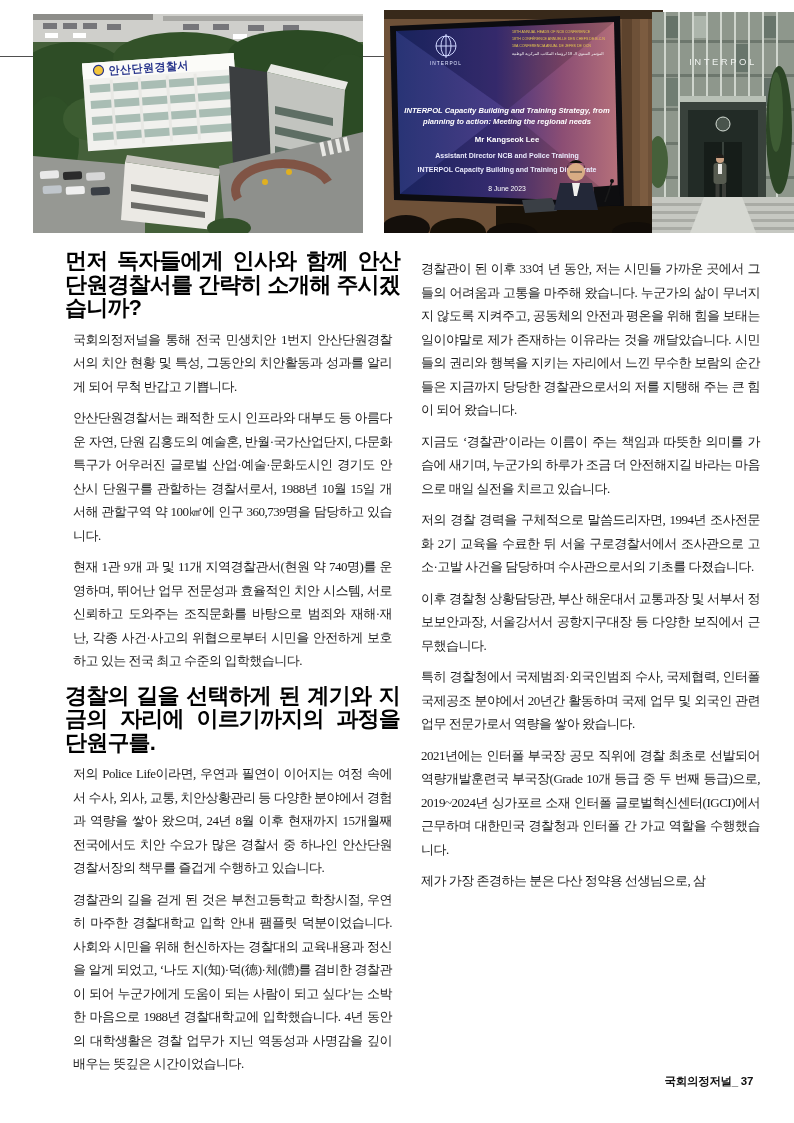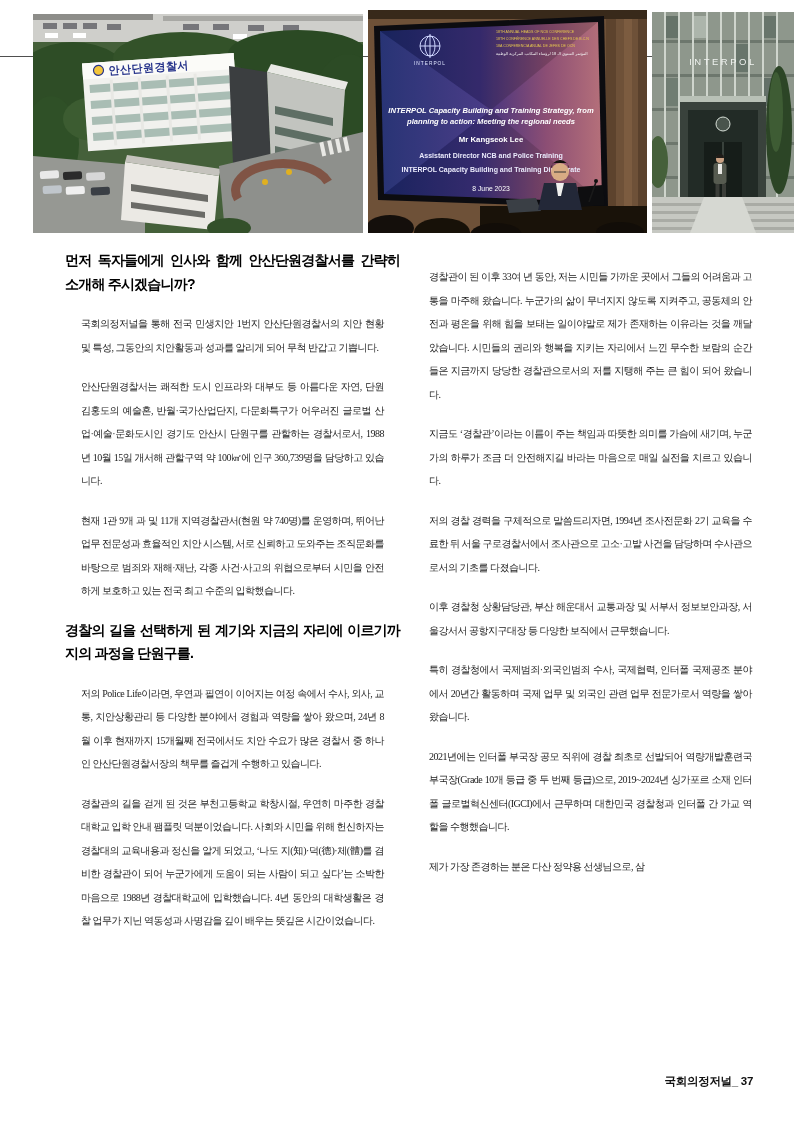--- a/index.html
+++ b/index.html
@@ -5,32 +5,32 @@
   html,body { margin:0; padding:0; background:#ffffff; }
   .page {
     position:relative; width:794px; height:1123px; background:#ffffff;
     overflow:hidden; font-family:"Liberation Serif", serif;
   }
   .rule { position:absolute; left:0; top:56px; width:794px; height:1px; background:#4f4f4f; }
   .photo { position:absolute; overflow:hidden; }
   .photo svg { display:block; width:100%; height:100%; }
   .photo text { font-family:"Liberation Sans", sans-serif; }
   .photo1 { left:33px;  top:14px; width:330px; height:219px; }
-  .photo2 { left:368px; top:10px; width:279px; height:223px; }
+  .photo2 { left:384px; top:10px; width:279px; height:223px; }
   .photo3 { left:652px; top:12px; width:142px; height:221px; }
   .col { position:absolute; top:249px; color:#1b1b1b; }
   .col-left  { left:65px;  width:335px; }
   .col-right { left:413px; width:355px; }
   .col p {
-    margin:16px; font-size:10px; line-height:23.5px; text-align:justify;
+    margin:8px; font-size:13px; line-height:23.5px; text-align:justify;
     word-break:break-all; letter-spacing:-0.5px; color:#1b1b1b;
   }
   .col h2 {
     margin:11px 0 0 0; font-family:"Liberation Sans", sans-serif; font-weight:700;
-    font-size:14px; line-height:23.5px; color:#000; letter-spacing:-0.8px;
+    font-size:22px; line-height:23.5px; color:#000; letter-spacing:-0.8px;
     text-align:justify; word-break:break-all;
   }
   .col h2.first { margin-top:0; }
   .footer {
     position:absolute; top:1074px; right:41px;
     font-family:"Liberation Sans", sans-serif; font-weight:700;
     font-size:11.5px; color:#101010; letter-spacing:-0.3px;
   }
   .scr-title { font-style:italic; font-weight:700; }
 </style>

